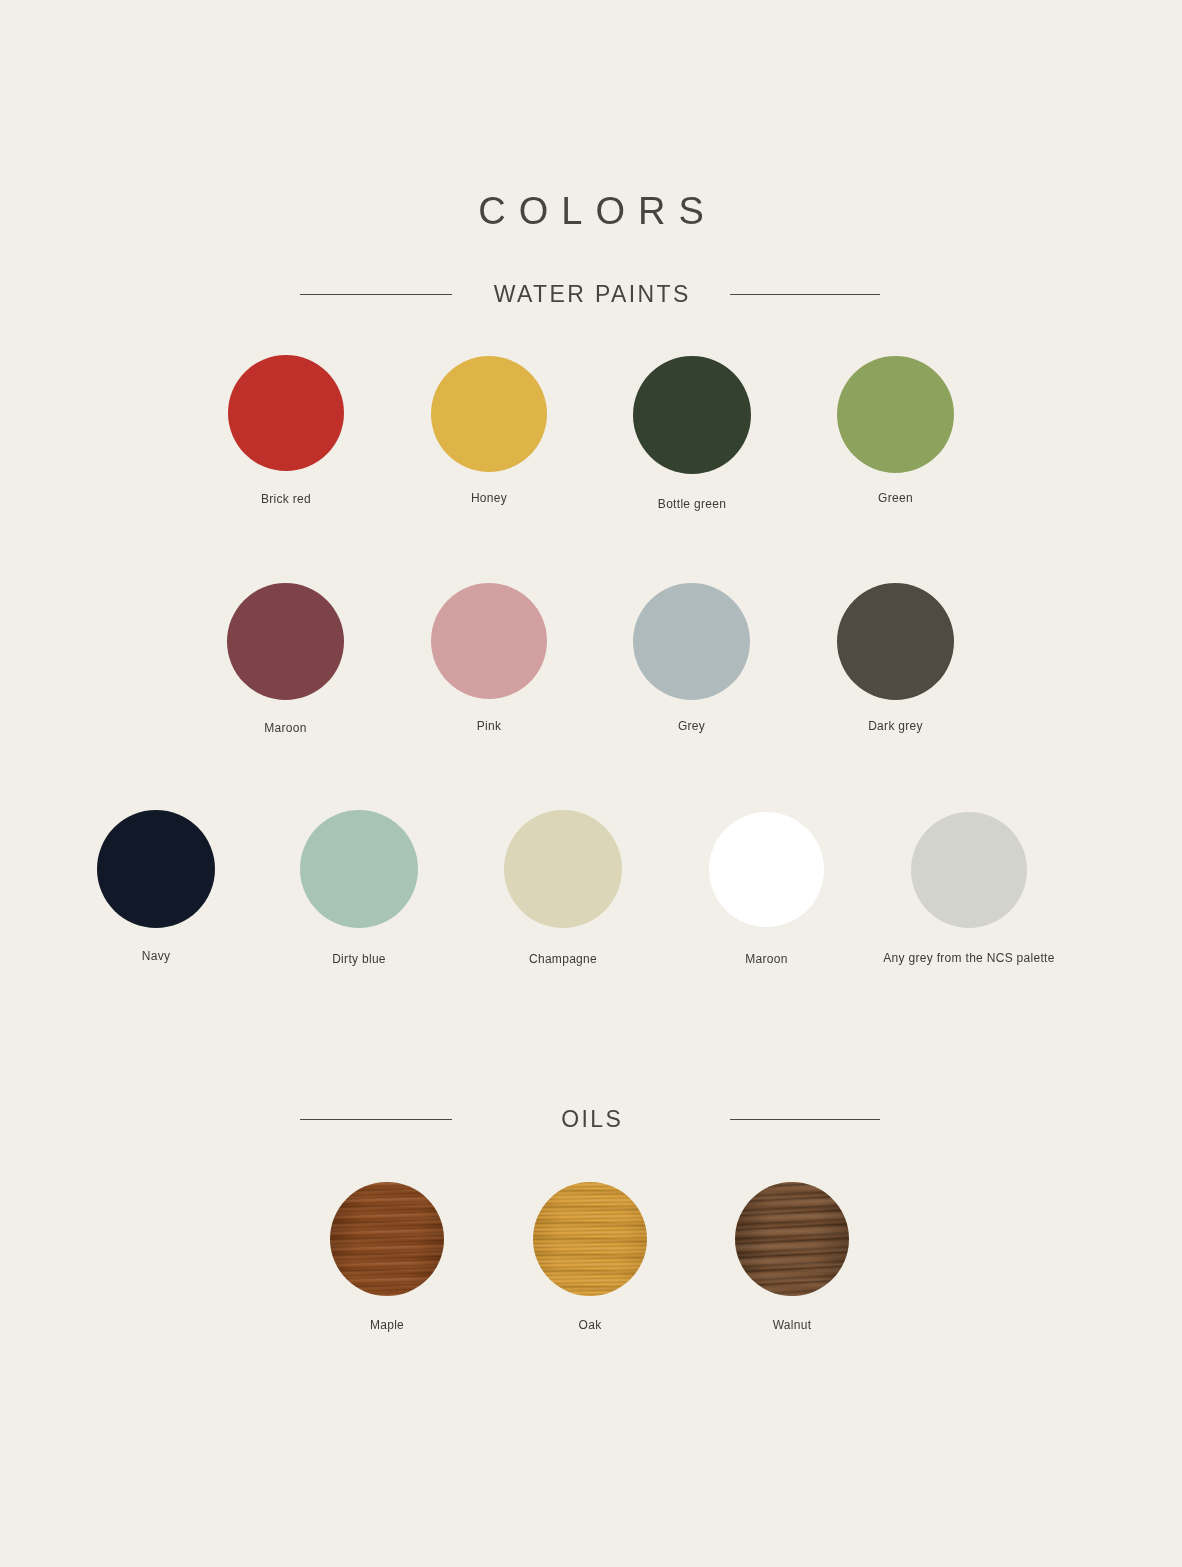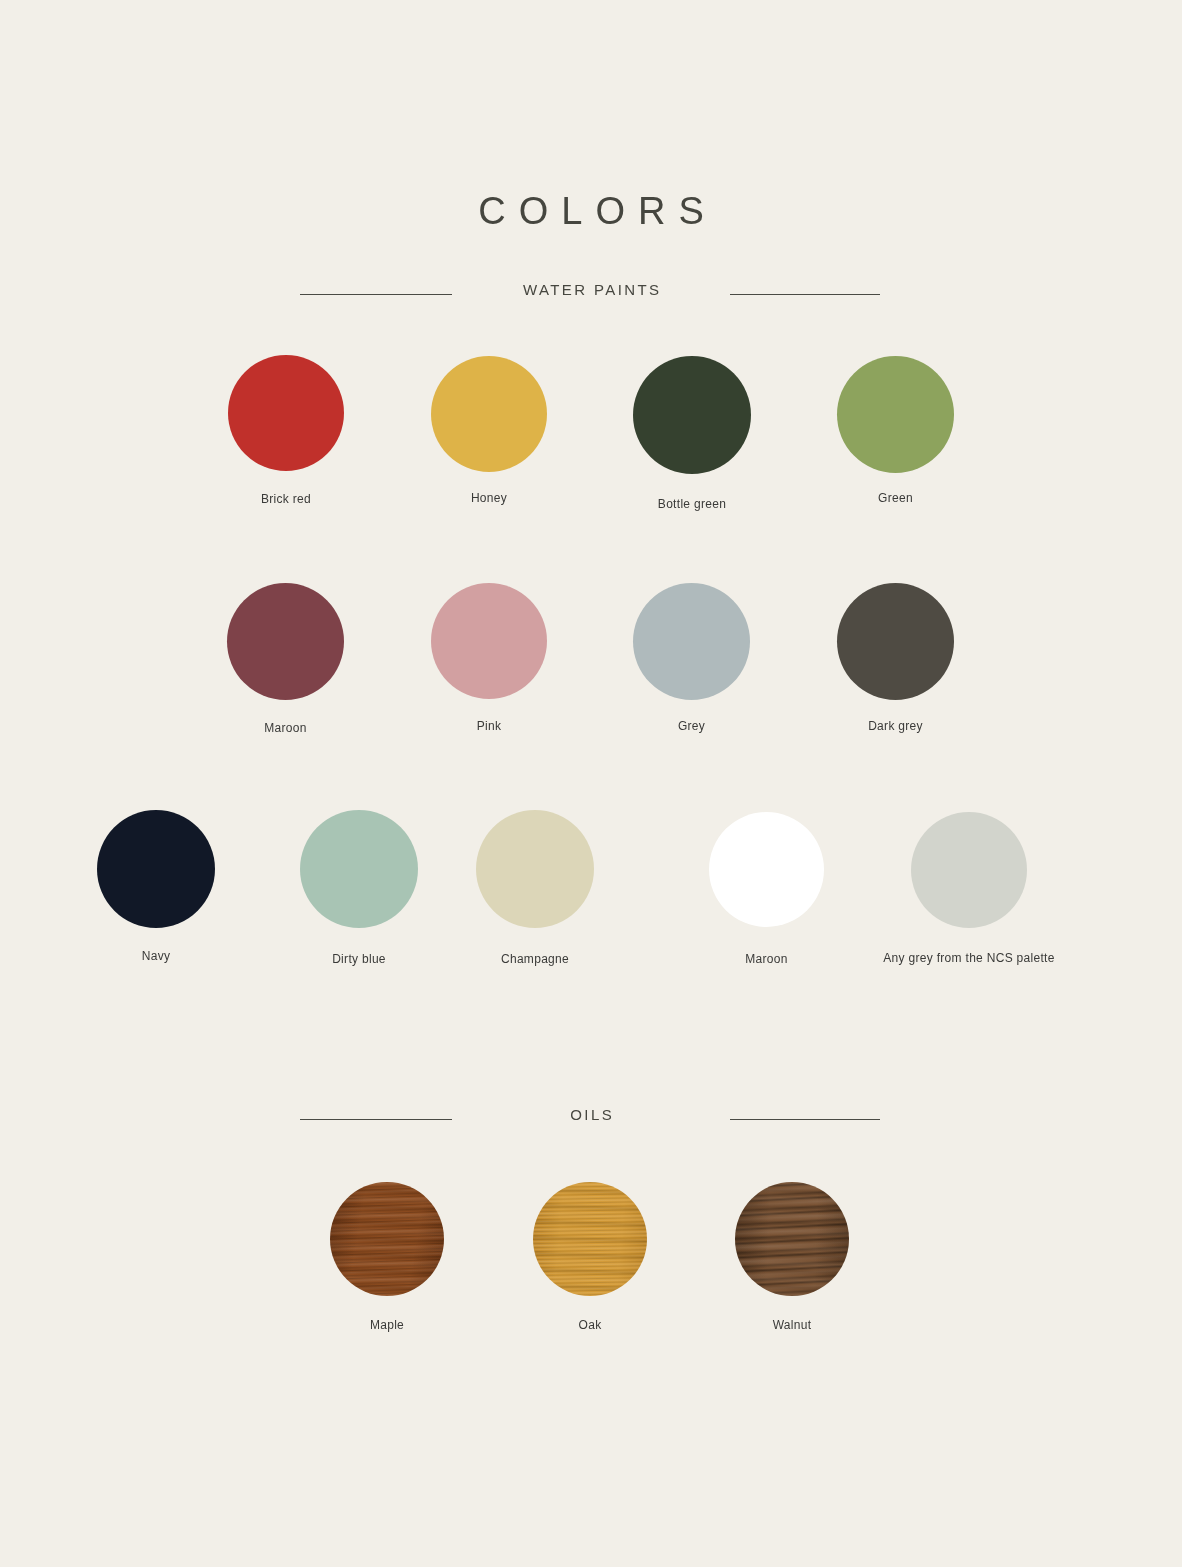--- a/index.html
+++ b/index.html
@@ -32,21 +32,21 @@
   .section-head {
     position: absolute;
     left: 0; right: 0;
     height: 26px;
   }
   .section-head .sh-label {
     position: absolute;
     left: 0; right: 0;
     top: 0;
     text-align: center;
-    font-size: 15px;
+    font-size: 23px;
     letter-spacing: 2.4px;
     color: #46463F;
     text-indent: 2.4px;
     white-space: nowrap;
   }
   .section-head .rule {
     position: absolute;
     top: 13px;
     height: 1px;
     background: #4a4a44;
@@ -192,21 +192,21 @@
   <div class="swatch" style="left:97px; top:810px; width:118px; height:118px;">
     <div class="dot" style="background:#111827;"></div>
     <div class="label" style="top:139px;text-align:right;">Navy</div>
   </div>
 
   <div class="swatch" style="left:300px; top:810px; width:118px; height:118px;">
     <div class="dot" style="background:#A8C4B4;"></div>
     <div class="label" style="top:142px;">Dirty blue</div>
   </div>
 
-  <div class="swatch" style="left:476px; top:810px; width:118px; height:118px;">
+  <div class="swatch" style="left:504px; top:810px; width:118px; height:118px;">
     <div class="dot" style="background:#DCD6B8;"></div>
     <div class="label" style="top:142px;">Champagne</div>
   </div>
 
   <div class="swatch" style="left:709px; top:812px; width:115px; height:115px;">
     <div class="dot" style="background:#FFFFFF;"></div>
     <div class="label" style="top:140px;">Maroon</div>
   </div>
 
   <div class="swatch" style="left:911px; top:812px; width:116px; height:116px;">

